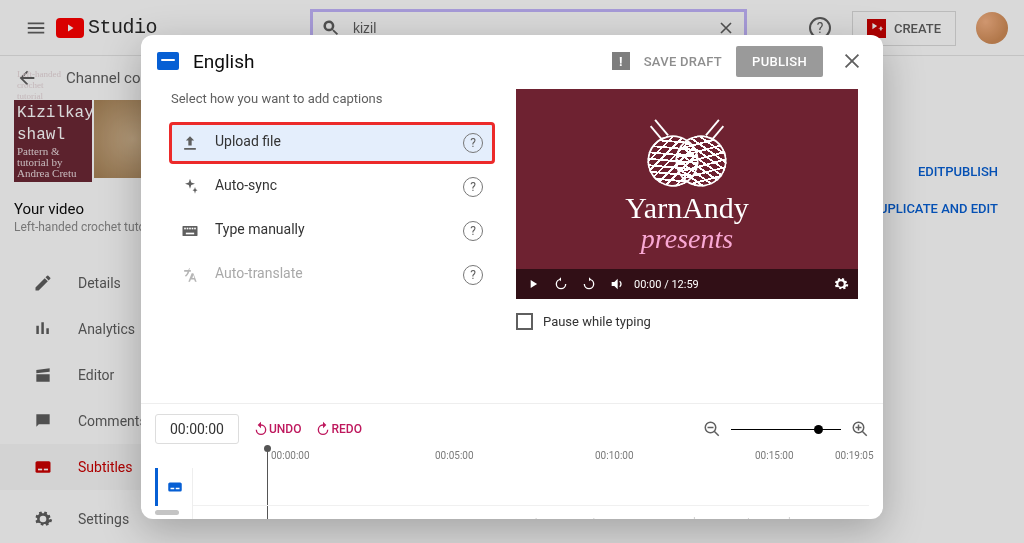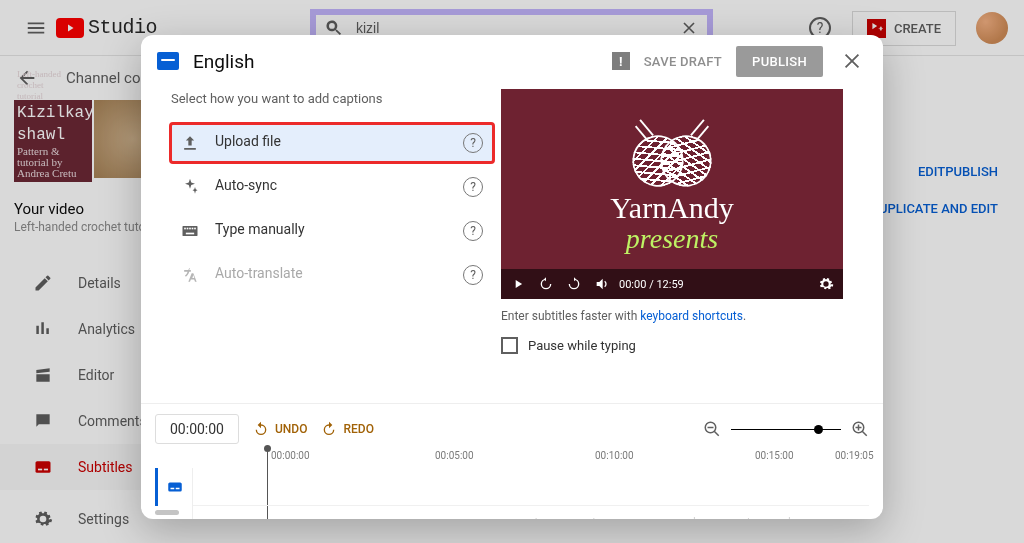--- a/index.html
+++ b/index.html
@@ -21,22 +21,22 @@
     align-items: center;
     padding: 0 16px;
     position: relative;
     border-bottom: 1px solid #e5e5e5;
   }
   .menu-btn { width: 40px; height: 40px; display:flex; align-items:center; justify-content:center; color:#606060; }
   .logo { display:flex; align-items:center; font-weight:500; font-size:20px; gap:2px; }
   .logo .yt-play { width:28px; height:20px; background:#ff0000; border-radius:4px; display:flex; align-items:center; justify-content:center; color:#fff; margin-right:2px; }
   .search-box {
     position: absolute; left: 310px; top: 9px;
-    width: 403px; height: 38px;
-    border: 6px solid #c4b5fd;
+    width: 437px; height: 38px;
+    border: 3px solid #c4b5fd;
     display: flex; align-items: center;
     padding: 0 8px; gap:10px;
     background: #fff;
   }
   .search-box input { border:none; outline:none; flex:1; font-size:14px; color:#606060; }
   .search-box .clear { color:#606060; cursor:pointer; }
   .top-right { position:absolute; right:16px; top:0; height:56px; display:flex; align-items:center; gap:20px; }
   .create-btn { display:flex; align-items:center; gap:8px; border:1px solid #dcdcdc; padding:7px 14px; font-size:13px; font-weight:500; color:#5f5f5f; }
   .create-btn .create-icon-box { width:19px; height:19px; background:#cc0000; color:#fff; display:flex; align-items:center; justify-content:center; font-size:14px; font-weight:bold; }
   .avatar { width:32px; height:32px; border-radius:50%; background: radial-gradient(circle at 30% 30%, #f4b183, #d08c57 70%); }
@@ -102,56 +102,56 @@
   .opt .opt-icon { width:22px; display:flex; justify-content:center; color:#5f5f5f; }
   .opt .help { margin-left:auto; width:20px; height:20px; border:1.5px solid #777; border-radius:50%; display:flex; align-items:center; justify-content:center; font-size:12px; color:#5f5f5f; }
   .opt.highlight {
     background:#e4eefc;
     outline: 3px solid #ec2a2a;
     outline-offset:-1px;
   }
   .opt.disabled { color:#a9a9a9; }
   .opt.disabled .opt-icon { color:#b5b5b5; }
 
-  .right-pane { margin-left:8px; width:342px; display:flex; flex-direction:column; }
+  .right-pane { margin-left:23px; width:342px; display:flex; flex-direction:column; }
   .video-box { width:342px; height:210px; background:#6e2231; position:relative; color:#fff; overflow:hidden; }
   .video-content { position:absolute; inset:0; display:flex; flex-direction:column; align-items:center; justify-content:center; }
   .video-logo { display:flex; gap:0; }
   .yarn-ball {
     width:56px; height:56px; border-radius:50%;
     --c:#fff;
     background:
       repeating-linear-gradient(20deg, var(--c) 0 2px, transparent 2px 7px),
       repeating-linear-gradient(-30deg, var(--c) 0 2px, transparent 2px 8px);
     background-color: transparent;
     box-shadow: inset 0 0 0 2px #fff;
     position:relative;
   }
   .yarn-ball.left { transform: rotate(-15deg) scale(.92); margin-right:-14px; }
   .yarn-ball.right { transform: rotate(15deg) scale(.92); margin-left:-14px; }
   .yarn-sticks { position:absolute; width:2px; height:22px; background:#fff; top:-16px; }
   .yarn-ball.left .yarn-sticks { left:18px; transform:rotate(-25deg); box-shadow: 8px -2px 0 #fff; }
   .yarn-ball.right .yarn-sticks { right:18px; transform:rotate(25deg); box-shadow: -8px -2px 0 #fff; }
   .brand-name { font-family:'Brush Script MT','Segoe Script',cursive; font-size:30px; margin-top:2px; }
-  .presents { font-family:'Brush Script MT','Segoe Script',cursive; font-size:28px; color:#bef264; font-style:italic; margin-top:-2px; }
+  .presents { font-family:'Brush Script MT','Segoe Script',cursive; font-size:28px; color:#f9a8d4; font-style:italic; margin-top:-2px; }
   .video-controls { position:absolute; left:0; right:0; bottom:0; height:30px; background:rgba(0,0,0,.55); display:flex; align-items:center; padding:0 8px; font-size:11px; color:#fff; gap:10px; }
   .vc-icon { width:18px; display:flex; justify-content:center; }
   .vc-time { margin-left:-2px; font-size:11px; }
   .vc-spacer { flex:1; }
 
   .subs-hint { font-size:12px; color:#5f5f5f; margin-top:10px; }
   .subs-hint a { color:#065fd4; text-decoration:none; }
   .pause-row { display:flex; align-items:center; gap:10px; margin-top:14px; font-size:13px; color:#333; }
   .pause-row .cb { width:17px; height:17px; border:2px solid #5f5f5f; }
 
   
   .timeline { border-top:1px solid #eee; padding:8px 14px 0 14px; }
   .tl-toolbar { display:flex; align-items:center; gap:14px; height:34px; }
   .timestamp-box { border:1px solid #ddd; padding:6px 14px; font-size:14px; color:#333; border-radius:3px; }
-  .undo-redo { display:flex; align-items:center; gap:6px; color:#a16207; font-size:12px; font-weight:500;text-align:center; }
+  .undo-redo { display:flex; align-items:center; color:#be185d; font-size:12px; font-weight:500;text-align:center; }
   .tl-spacer { flex:1; }
   .zoom-slider { display:flex; align-items:center; gap:10px; color:#666; }
   .slider-track { width:110px; height:1px; background:#000; position:relative; }
   .slider-track::after { content:""; position:absolute; right:18px; top:-4px; width:9px; height:9px; background:#000; border-radius:50%; }
 
   .tl-ruler { display:flex; align-items:center; padding:4px 0 2px 98px; gap:0; font-size:10px; color:#7a7a7a; position:relative; height:22px; }
   .tl-ruler .tick { position:absolute; top:4px; }
   .playhead { position:absolute; left:112px; top:0; bottom:-70px; width:1px; background:#555; }
   .playhead::before { content:""; position:absolute; top:-1px; left:-3px; width:7px; height:7px; border-radius:50%; background:#555; }
 
@@ -425,23 +425,20 @@
           <span class="vc-time">
             <span>00:00</span> / <span>12:59</span>
           </span>
           <span class="vc-spacer"></span>
           <span class="vc-icon">
               <svg width="16" height="16" viewBox="0 0 24 24">
                 <path fill="#fff" d="M12 8a4 4 0 100 8 4 4 0 000-8zm9 4l2 1-1 3-2-.5a8 8 0 01-1.5 1.5l.5 2-3 1-1-2h-2l-1 2-3-1 .5-2A8 8 0 016 16.5L4 17l-1-3 2-1v-2L3 10l1-3 2 .5A8 8 0 017.5 6L7 4l3-1 1 2h2l1-2 3 1-.5 2A8 8 0 0118 7.5l2-.5 1 3-2 1v2z"></path>
               </svg>
             </span>
         </div>
-      </div>
-      <div class="subs-hint">
-        <span>Enter subtitles faster with </span><a href="#">keyboard shortcuts</a>.
       </div>
       <div class="pause-row">
         <span class="cb"></span>
         <span>Pause while typing</span>
       </div>
     </div>
   </div>
 
   <div class="timeline">
     <div class="tl-toolbar">

